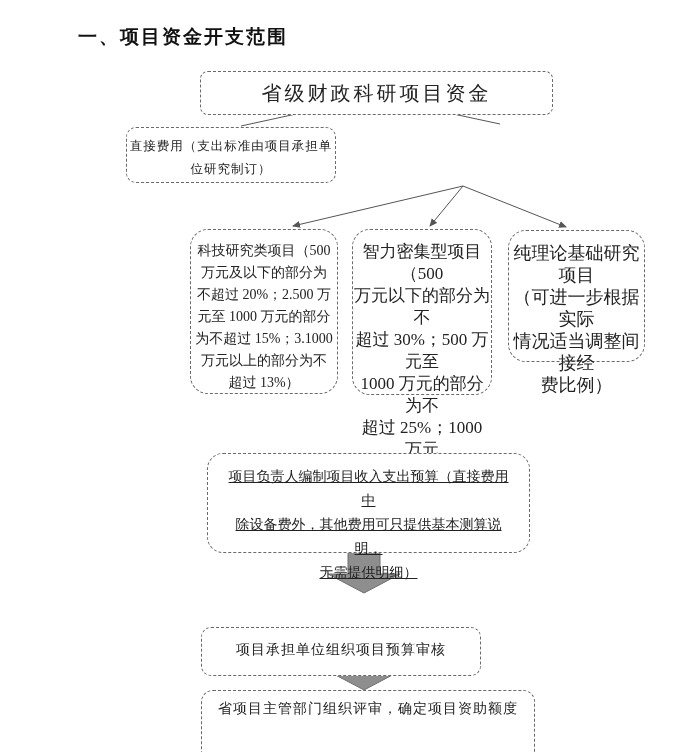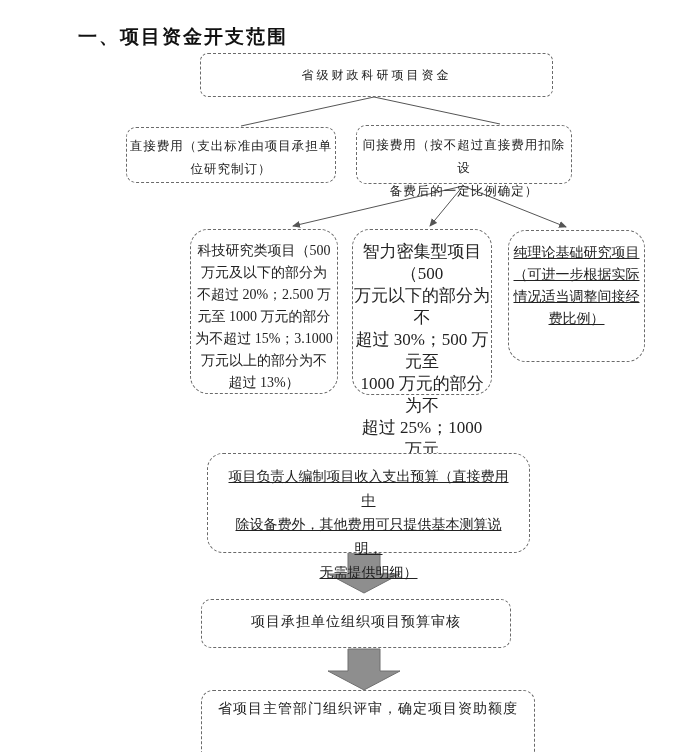--- a/index.html
+++ b/index.html
@@ -35,23 +35,23 @@
     box-sizing: border-box;
     border: 1px dashed #6a6a6a;
     background: #ffffff;
     text-align: center;
     white-space: pre-line;
     color: #222222;
   }
 
   
   .box-root {
-    left: 200px; top: 33px; width: 353px; height: 44px;
+    left: 200px; top: 51px; width: 353px; height: 44px;
     border-radius: 8px;
-    font-size: 12px; line-height: 42px; letter-spacing: 3px;
+    font-size: 20px; line-height: 42px; letter-spacing: 3px;
   }
   .box-direct {
     left: 126px; top: 107px; width: 210px; height: 56px;
     border-radius: 10px;
     font-size: 12.5px; line-height: 23px; padding-top: 7px; letter-spacing: 1px;
   }
   .box-indirect {
     left: 356px; top: 105px; width: 216px; height: 59px;
     border-radius: 10px;
     font-size: 12.5px; line-height: 23px; padding-top: 8px; letter-spacing: 1px;
@@ -62,31 +62,31 @@
     font-size: 14px; line-height: 22px; padding-top: 10px; font-family: Liberation Serif, serif;
   }
   .box-intensive {
     left: 352px; top: 209px; width: 140px; height: 166px;
     border-radius: 18px;
     font-size: 17px; line-height: 22px; padding-top: 11px;
   }
   .box-pure {
     left: 508px; top: 210px; width: 137px; height: 132px;
     border-radius: 18px;
-    font-size: 14px; line-height: 22px; padding-top: 11px; text-decoration: underline;
+    font-size: 18px; line-height: 22px; padding-top: 11px;
   }
 
   
   .box-step1 {
     left: 207px; top: 433px; width: 323px; height: 100px;
     border-radius: 16px;
     font-size: 14px; line-height: 24px; padding: 11px 14px 0 14px; text-decoration: underline;
   }
   .box-step2 {
-    left: 201px; top: 579px; width: 310px; height: 49px;
+    left: 201px; top: 607px; width: 280px; height: 49px;
     border-radius: 10px;
     font-size: 14px; line-height: 24px; padding-top: 10px; letter-spacing: 1px;
   }
   .box-step3 {
     left: 201px; top: 670px; width: 334px; height: 75px;
     border-radius: 12px;
     font-size: 14px; line-height: 24px; padding-top: 6px; letter-spacing: 1px;
   }
 
   .connectors {
@@ -120,22 +120,20 @@
     <polygon points="348,629 380,629 380,651 400,651 364,670 328,651 348,651" fill="#8e8e8e" stroke="#6f6f6f" stroke-width="1"></polygon>
   </svg>
 
   <div class="heading" id="heading-1">一、项目资金开支范围</div>
 
   <div class="fbox box-root">省级财政科研项目资金</div>
 
   <div class="fbox box-direct">直接费用（支出标准由项目承担单
 位研究制订）</div>
 
-  <div class="fbox box-indirect">间接费用（按不超过直接费用扣除设
-备费后的一定比例确定）</div>
 
   <div class="fbox box-tech">科技研究类项目（500
 万元及以下的部分为
 不超过 20%；2.500 万
 元至 1000 万元的部分
 为不超过 15%；3.1000
 万元以上的部分为不
 超过 13%）</div>
 
   <div class="fbox box-intensive">智力密集型项目（500

